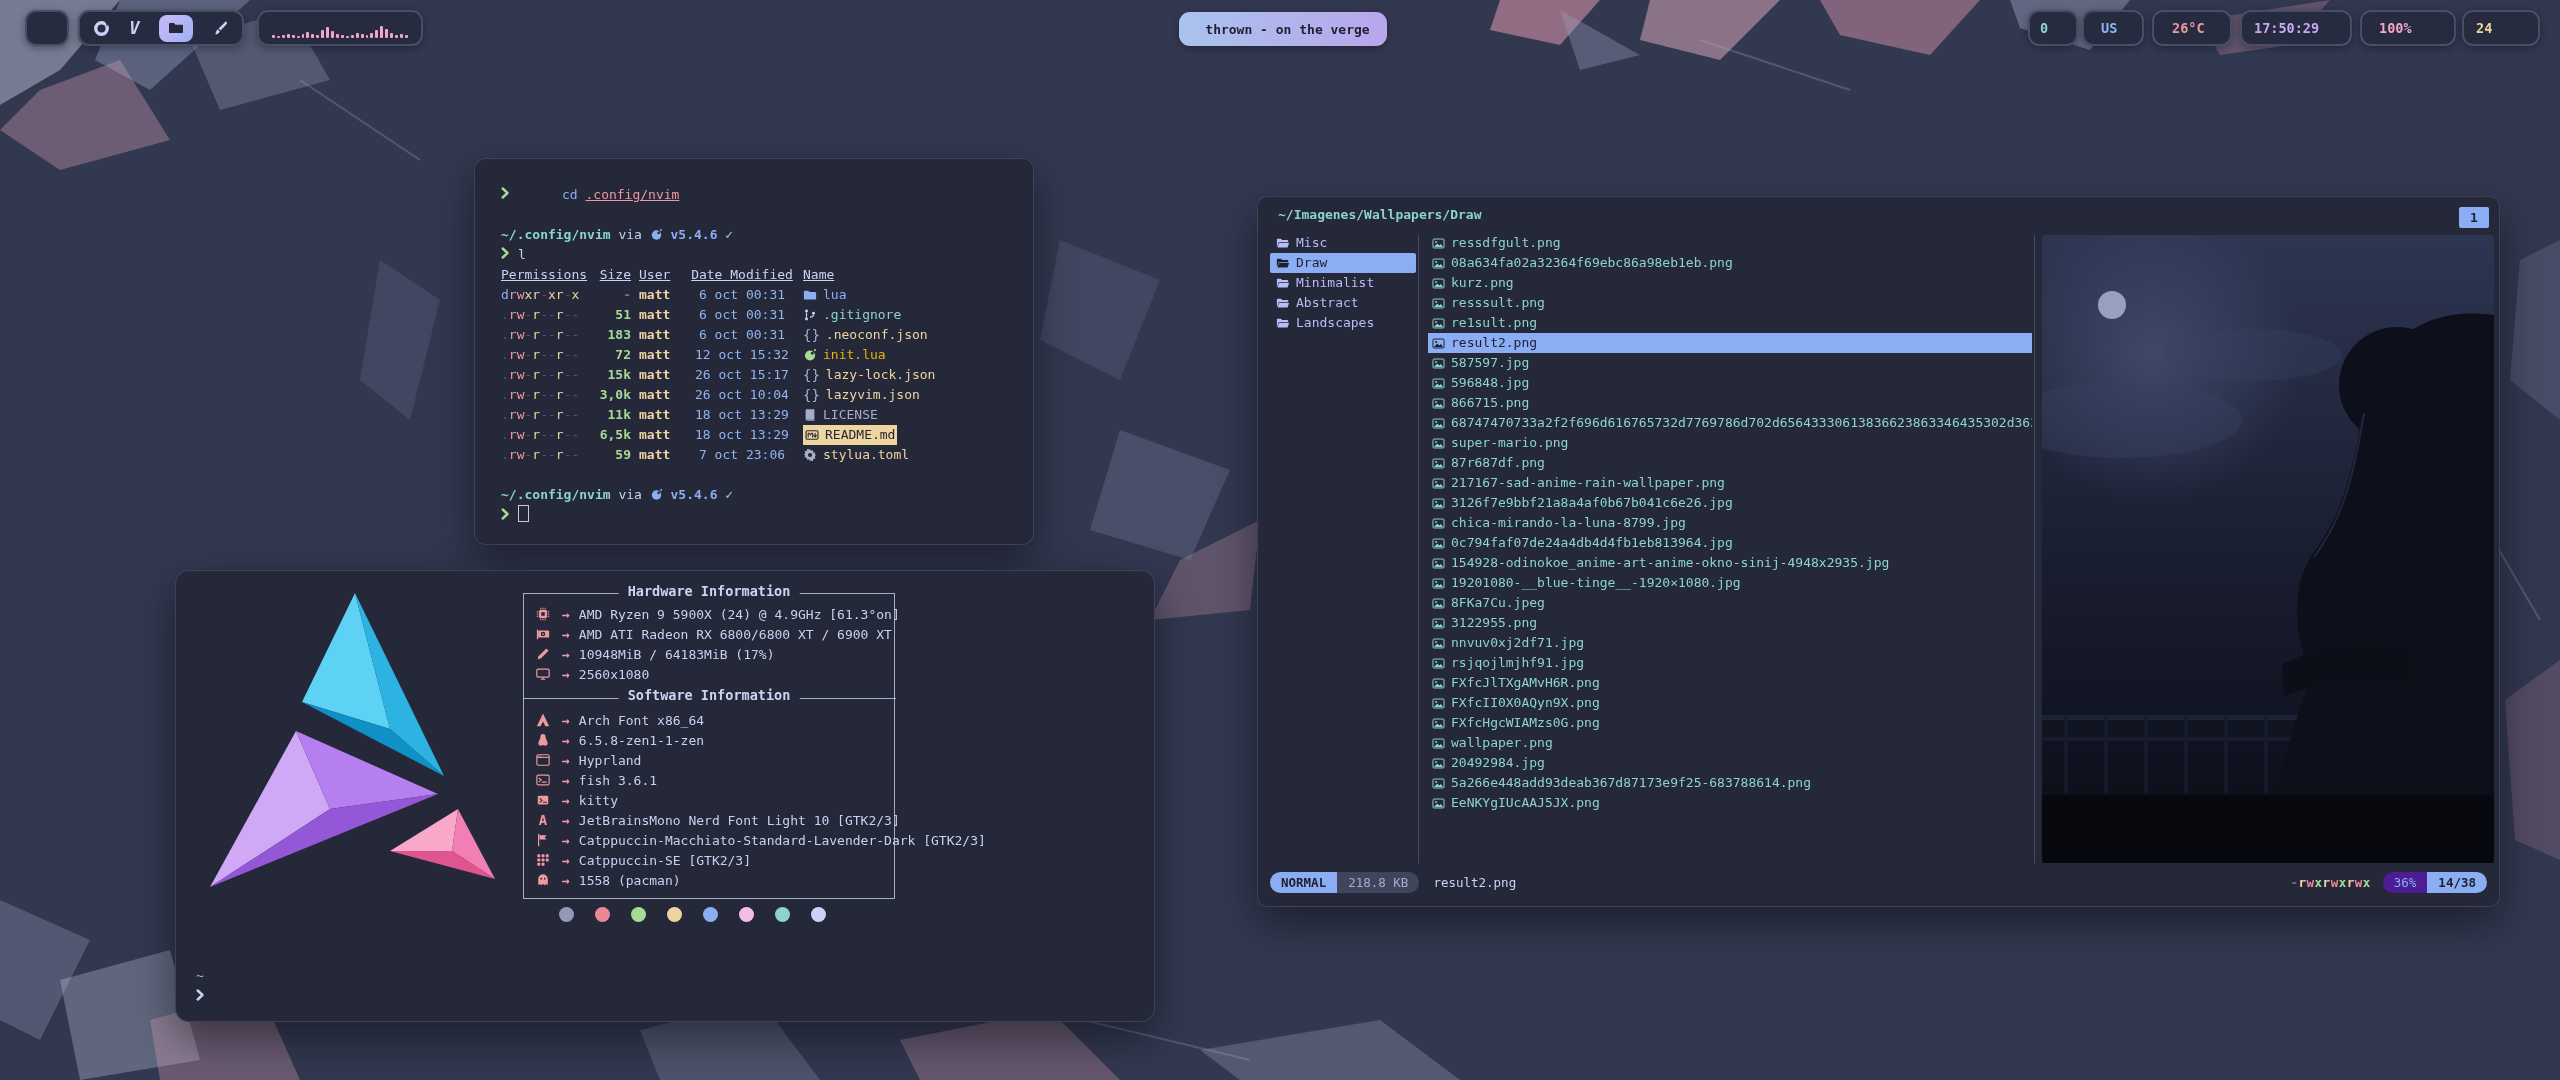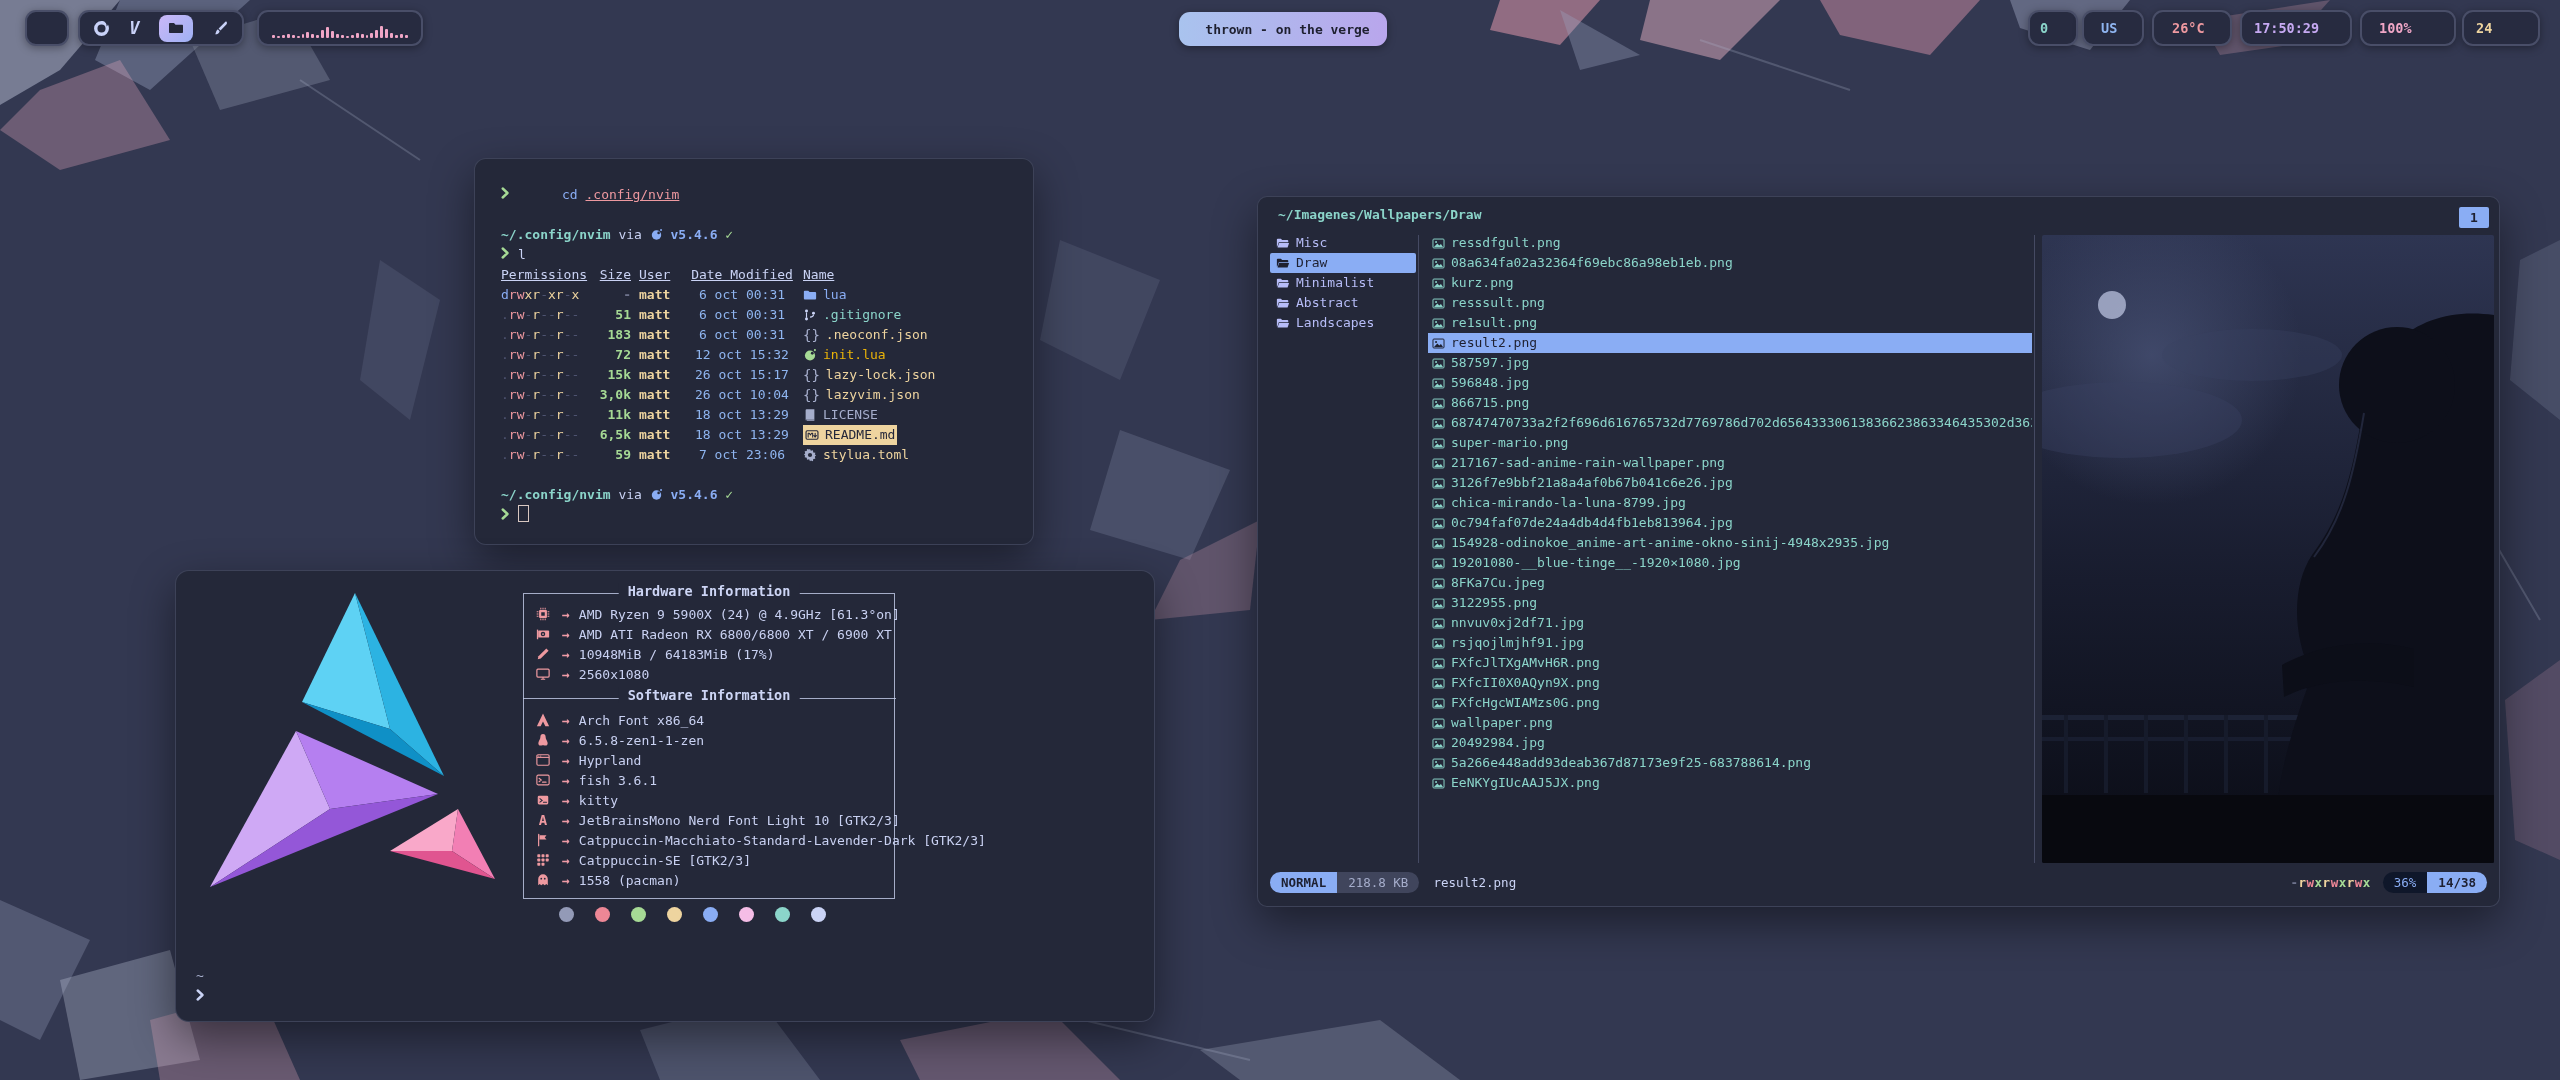--- a/index.html
+++ b/index.html
@@ -76,21 +76,21 @@
   .frow2 .fic{font-size:13px;}
   .frow2.sel{background:#8aadf4;color:#1e2030;}
   #preview{position:absolute;left:784px;top:38px;width:452px;height:628px;border-radius:2px;overflow:hidden;}
   #statusbar{position:absolute;left:12px;right:12px;top:672px;height:26px;display:flex;align-items:center;
     justify-content:space-between;font-size:12.5px;}
   .sbleft,.sbright{display:flex;align-items:center;}
   .sbmode{background:#8aadf4;color:#1e2030;font-weight:bold;padding:3px 11px;border-radius:12px 0 0 12px;}
   .sbsize{background:#40455c;color:#a5adcb;padding:3px 11px;border-radius:0 12px 12px 0;}
   .sbfile{color:#cad3f5;margin-left:14px;}
   #sb-perms{font-weight:bold;margin-right:12px;letter-spacing:.5px;}
-  .sbpct{background:#0f172a;color:#8aadf4;padding:3px 11px;border-radius:12px 0 0 12px;}
+  .sbpct{background:#4c1d95;color:#8aadf4;padding:3px 11px;border-radius:12px 0 0 12px;}
   .sbpos{background:#8aadf4;color:#1e2030;font-weight:bold;padding:3px 11px;border-radius:0 12px 12px 0;}
   
   #notif{left:2077px;top:972px;width:464px;height:91px;background:#282c42;border:2px solid #aab0d0;
     border-radius:14px;padding:13px 20px;color:#c5cbe8;font-size:13px;line-height:20px;}
   #notif .nbody{word-break:break-all;}
 </style>
 </head>
 <body>
 
 <div id="stage">
@@ -577,20 +577,25 @@
         <div class="frow2"><span class="fic"><svg class="ico" viewBox="0 0 16 16">
               <rect x="1.2" y="2.5" width="13.6" height="11" rx="1.2" fill="none" stroke="currentColor" stroke-width="1.2"></rect>
               <circle cx="5" cy="6.2" r="1.2"></circle>
               <path d="M2.5 12.2 6.5 8l2.5 2.5 2-1.8 2.5 3.5Z"></path>
             </svg></span><span>68747470733a2f2f696d616765732d7769786d702d65643330613836623863346435302d3639</span></div>
         <div class="frow2"><span class="fic"><svg class="ico" viewBox="0 0 16 16">
               <rect x="1.2" y="2.5" width="13.6" height="11" rx="1.2" fill="none" stroke="currentColor" stroke-width="1.2"></rect>
               <circle cx="5" cy="6.2" r="1.2"></circle>
               <path d="M2.5 12.2 6.5 8l2.5 2.5 2-1.8 2.5 3.5Z"></path>
             </svg></span><span>super-mario.png</span></div>
+        <div class="frow2"><span class="fic"><svg class="ico" viewBox="0 0 16 16">
+              <rect x="1.2" y="2.5" width="13.6" height="11" rx="1.2" fill="none" stroke="currentColor" stroke-width="1.2"></rect>
+              <circle cx="5" cy="6.2" r="1.2"></circle>
+              <path d="M2.5 12.2 6.5 8l2.5 2.5 2-1.8 2.5 3.5Z"></path>
+            </svg></span><span>87r687df.png</span></div>
         <div class="frow2"><span class="fic"><svg class="ico" viewBox="0 0 16 16">
               <rect x="1.2" y="2.5" width="13.6" height="11" rx="1.2" fill="none" stroke="currentColor" stroke-width="1.2"></rect>
               <circle cx="5" cy="6.2" r="1.2"></circle>
               <path d="M2.5 12.2 6.5 8l2.5 2.5 2-1.8 2.5 3.5Z"></path>
             </svg></span><span>217167-sad-anime-rain-wallpaper.png</span></div>
         <div class="frow2"><span class="fic"><svg class="ico" viewBox="0 0 16 16">
               <rect x="1.2" y="2.5" width="13.6" height="11" rx="1.2" fill="none" stroke="currentColor" stroke-width="1.2"></rect>
               <circle cx="5" cy="6.2" r="1.2"></circle>
               <path d="M2.5 12.2 6.5 8l2.5 2.5 2-1.8 2.5 3.5Z"></path>
             </svg></span><span>3126f7e9bbf21a8a4af0b67b041c6e26.jpg</span></div>

